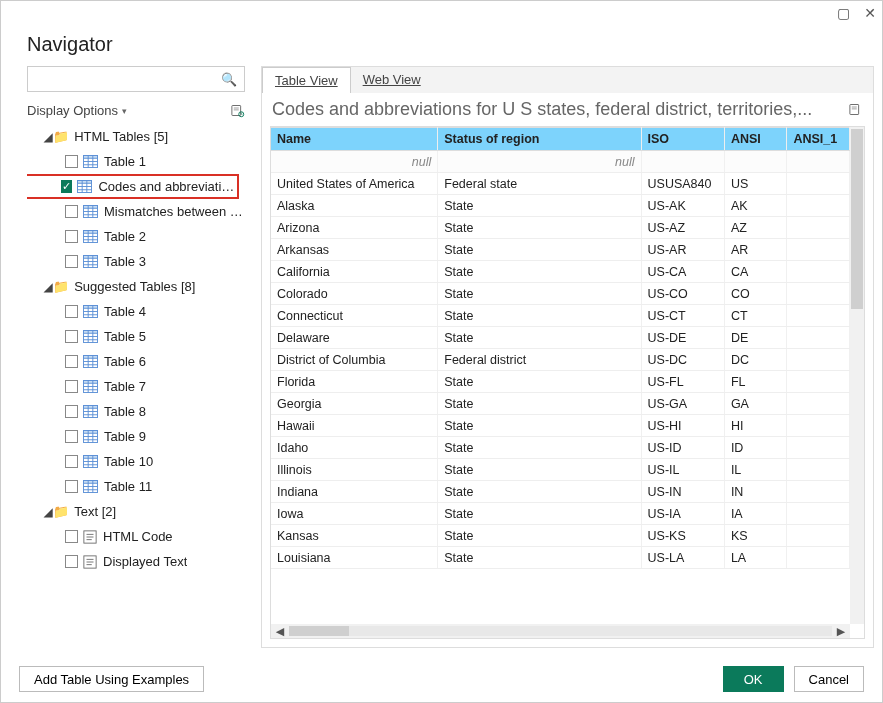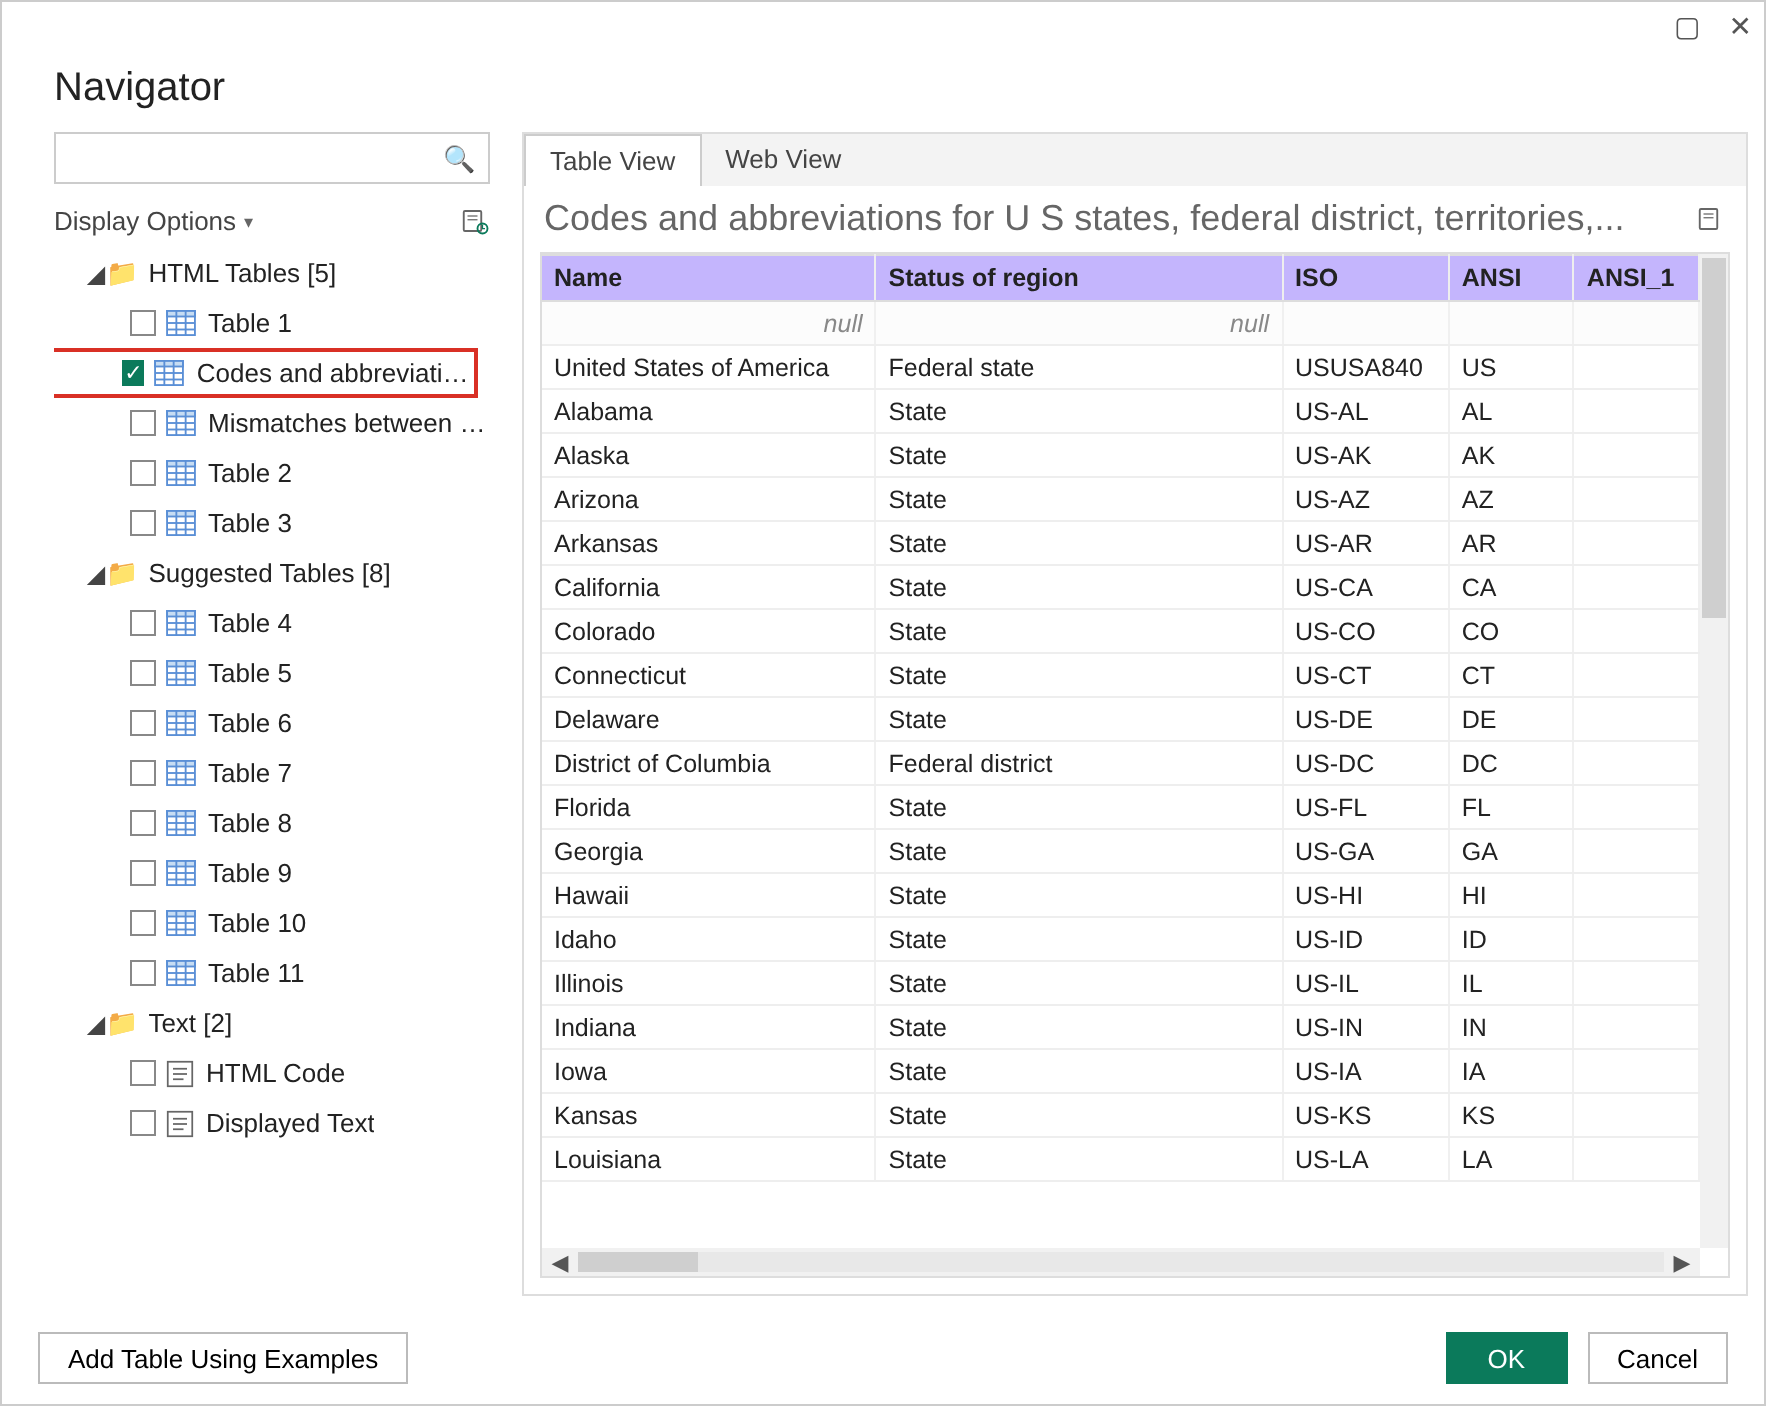--- a/index.html
+++ b/index.html
@@ -23,29 +23,29 @@
   .chk { width:13px; height:13px; border:1px solid #888; margin:0 5px 0 2px; display:flex; align-items:center; justify-content:center; font-size:11px; background:#fff;}
   .chk.c1 { background:#0b7a5b; border-color:#0b7a5b; color:#fff;}
   .folder { color:#e6a23c; font-size:13px; margin-right:5px;}
   .ticon { margin-right:6px; display:inline-flex;}
   .tlabel { white-space:nowrap; overflow:hidden; text-overflow:ellipsis; max-width:140px;}
   .highlight { border:2px solid #d93025; width:218px; margin-left:-6px; padding-left:4px;}
   .indent1 { padding-left:16px;}
   .indent2 { padding-left:36px;}
   .right { flex:1; display:flex; flex-direction:column; border:1px solid #ddd;}
   .tabs { background:#f3f3f3; display:flex; height:26px; font-size:13px;}
-  .tab { padding:5px 12px; color:#444;}
+  .tab { padding:5px 12px; color:#444;text-decoration:underline;}
   .tab.active { background:#fff; border-top:1px solid #ccc; border-left:1px solid #ccc; border-right:1px solid #ccc;}
   .preview-title { display:flex; align-items:center; padding:6px 10px;}
   .preview-title .pt { font-size:18px; color:#666; font-weight:300; white-space:nowrap; overflow:hidden; text-overflow:ellipsis;}
   .preview-title .refresh { margin-left:auto; color:#555;}
   .tablewrap { flex:1; border:1px solid #ddd; margin:0 8px 8px 8px; position:relative; overflow:hidden;}
   .tscroll { position:absolute; left:0; right:14px; top:0; bottom:14px; overflow:hidden;}
   table { border-collapse:collapse; width:100%; table-layout:fixed; font-size:12.5px;}
-  th { background:#c4b5fd; text-align:left; font-weight:600; color:#222; padding:4px 6px; border-top:1px solid #ddd; border-bottom:1px solid #ddd; border-right:1px solid #eee;}
+  th { background:#7dd3fc; text-align:left; font-weight:600; color:#222; padding:4px 6px; border-top:1px solid #ddd; border-bottom:1px solid #ddd; border-right:1px solid #eee;}
   tr.nullrow td { color:#888; font-style:italic; text-align:right; background:#fcfcfc;}
   td { padding:3.5px 6px; border-bottom:1px solid #eee; border-right:1px solid #f0f0f0; color:#222; white-space:nowrap; overflow:hidden;}
   .vscroll { position:absolute; right:0; top:0; width:14px; bottom:14px; background:#f1f1f1;}
   .vscroll .thumb { position:absolute; left:1px; right:1px; top:2px; height:180px; background:#cfcfcf;}
   .hscroll { position:absolute; left:0; right:14px; bottom:0; height:14px; background:#f1f1f1; display:flex; align-items:center;}
   .hscroll .ar { width:18px; text-align:center; color:#555; font-size:11px;}
   .hscroll .track { flex:1; height:10px; background:#e8e8e8; position:relative;}
   .hscroll .thumb { position:absolute; left:0; width:60px; top:0; bottom:0; background:#cfcfcf;}
   .footer { display:flex; align-items:flex-start; padding:10px 18px; gap:10px;}
   .btn { height:26px; padding:0 14px; border:1px solid #bbb; background:#fff; font-size:13px; cursor:pointer;}
@@ -350,27 +350,20 @@
                   <td></td>
                 </tr>
                 <tr>
                   <td>United States of America</td>
                   <td>Federal state</td>
                   <td>USUSA840</td>
                   <td>US</td>
                   <td></td>
                 </tr>
                 <tr>
-                  <td>Alabama</td>
-                  <td>State</td>
-                  <td>US-AL</td>
-                  <td>AL</td>
-                  <td></td>
-                </tr>
-                <tr>
                   <td>Alaska</td>
                   <td>State</td>
                   <td>US-AK</td>
                   <td>AK</td>
                   <td></td>
                 </tr>
                 <tr>
                   <td>Arizona</td>
                   <td>State</td>
                   <td>US-AZ</td>

